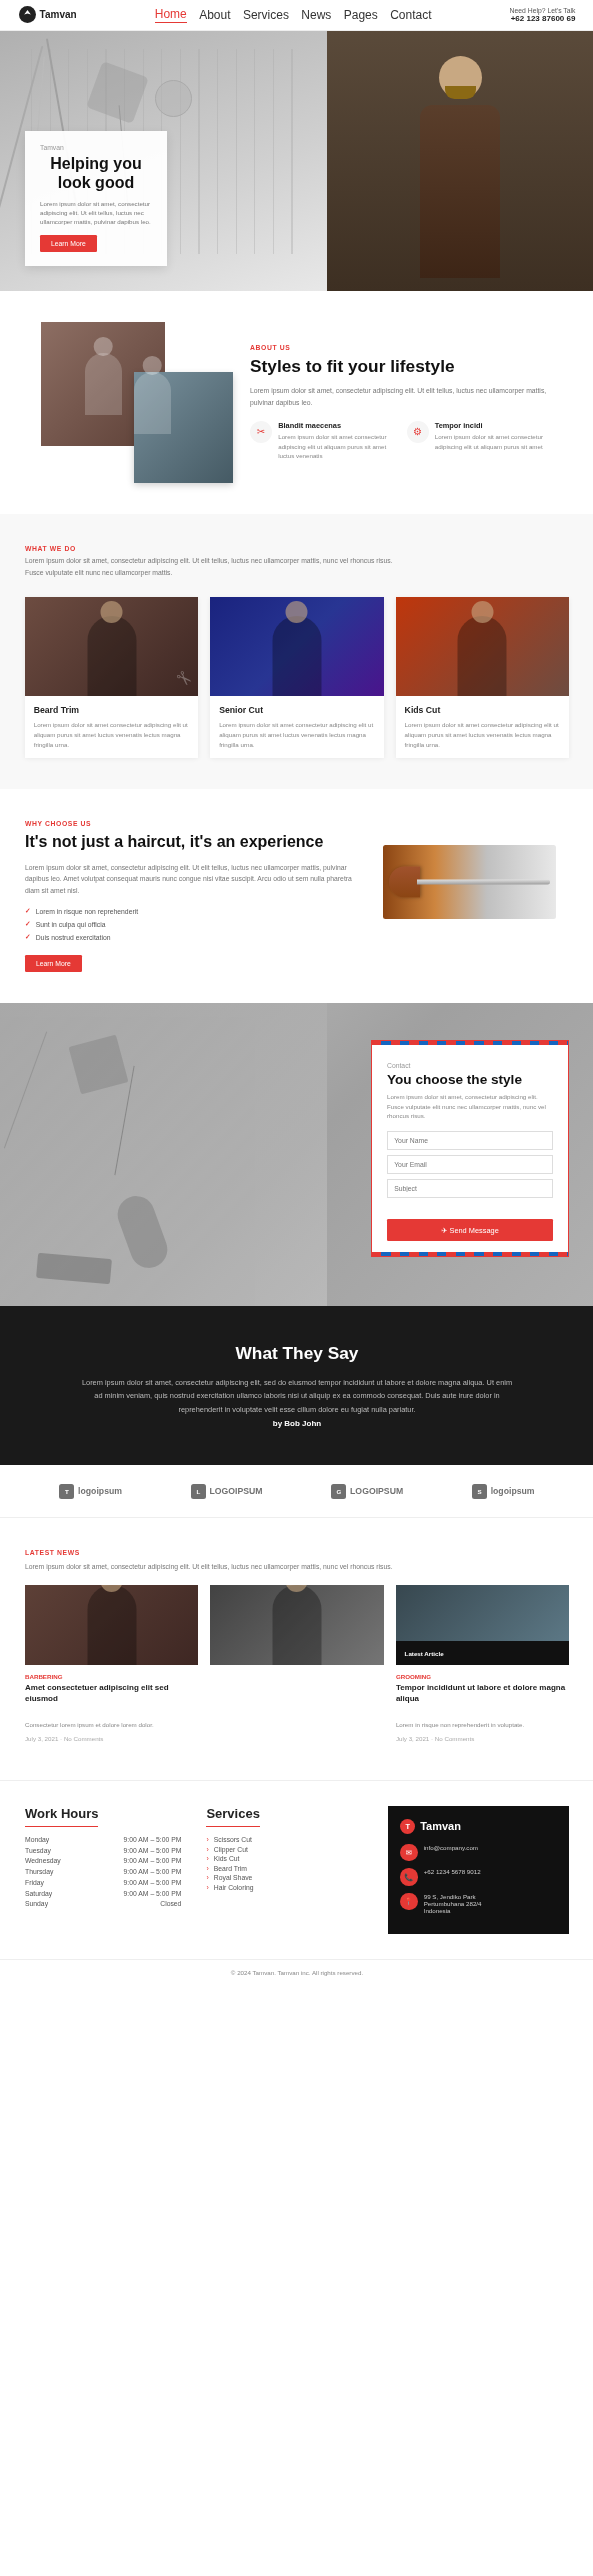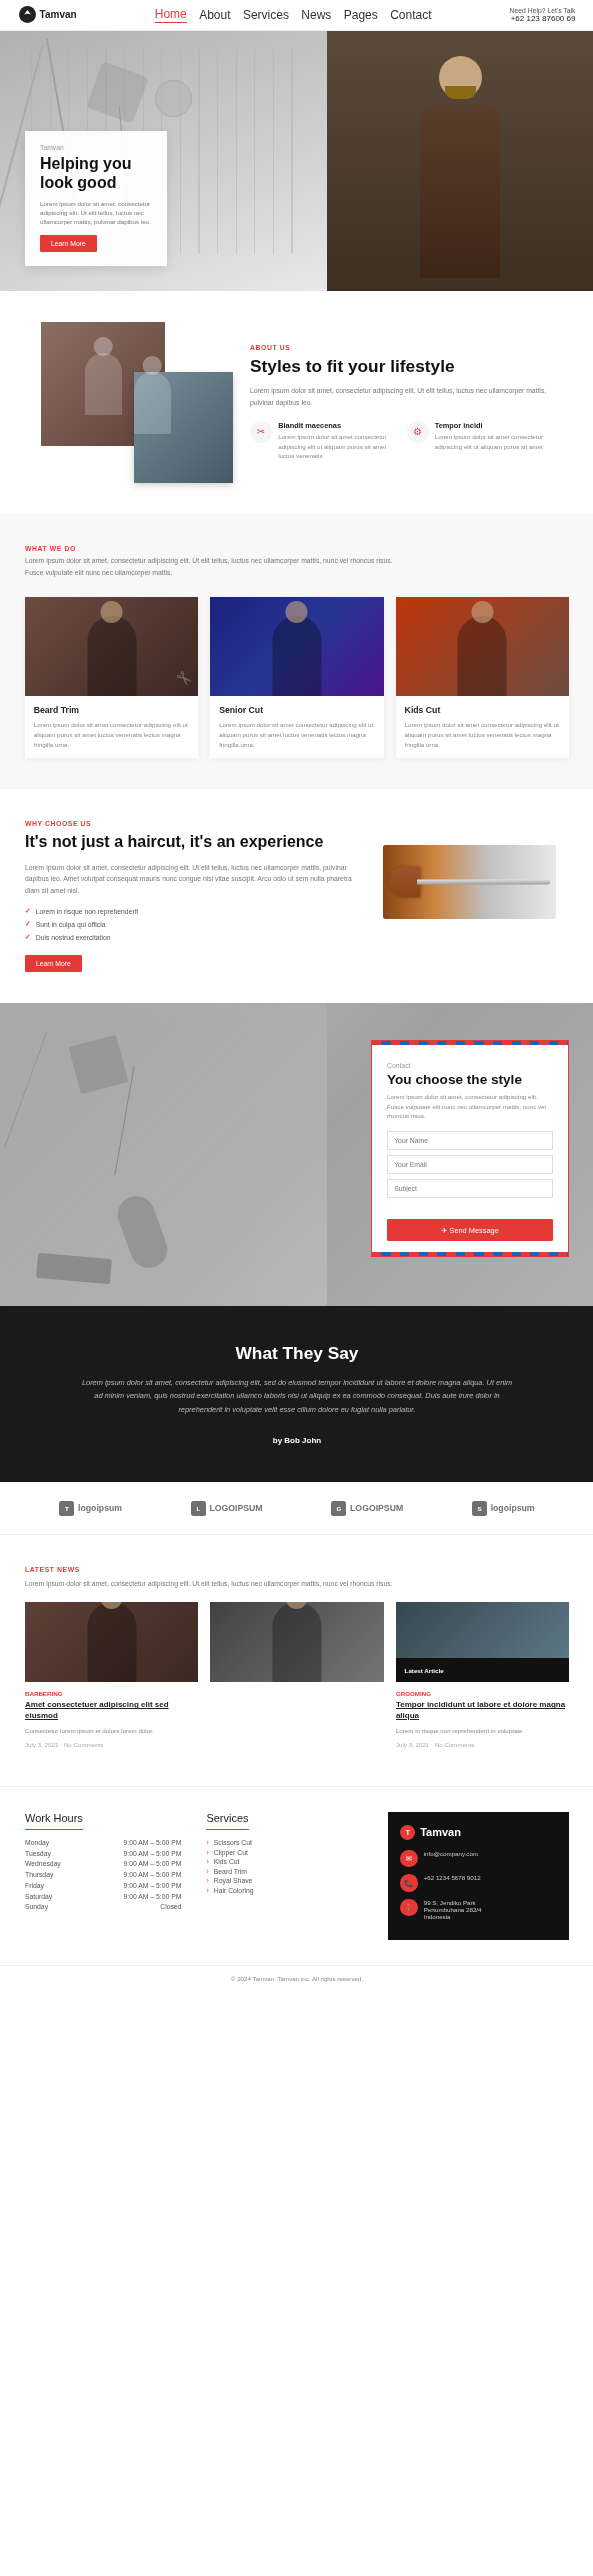--- a/index.html
+++ b/index.html
@@ -11,21 +11,21 @@
       padding: 6.2px 18.6px; background: #fff; border-bottom: 0.6px solid #eee;
       position: sticky; top: 0; z-index: 100;
     }
     .nav-logo { display: flex; align-items: center; gap: 3.7px; font-weight: bold; font-size: 10px; color: #222; }
     .nav-logo .logo-icon { width: 17.3px; height: 17.3px; background: #222; border-radius: 50%; display: flex; align-items: center; justify-content: center; }
     .nav-logo .logo-icon svg { width: 11px; height: 11px; fill: #fff; }
     .nav-links { display: flex; gap: 12.4px; align-items: center; }
     .nav-links a { text-decoration: none; color: #333; font-size: 12px; }
     .nav-links a.active { color: #e53935; border-bottom: 1.2px solid #e53935; padding-bottom: 1.2px; }
     .nav-contact { text-align: right; font-size: 6.8px; color: #555; }
-    .nav-contact .phone { font-weight: normal; font-size: 8px; color: #222; }
+    .nav-contact .phone { font-weight: bold; font-size: 8px; color: #222; }
 
     
     .hero {
       position: relative; height: 260px; background: linear-gradient(135deg, #e0e0e0 0%, #bdbdbd 100%);
       overflow: hidden; display: flex; align-items: flex-end;
     }
     .hero-bg {
       position: absolute; top: 0; left: 0; width: 100%; height: 100%;
       background: repeating-linear-gradient(
         45deg,
@@ -45,21 +45,21 @@
       position: absolute; top: 18.6px; left: 31px; right: 18.6px; bottom: 37px;
       background: repeating-linear-gradient(90deg, #aaa 0px, #aaa 1.2px, transparent 1.2px, transparent 18.6px);
       opacity: 0.4;
     }
     .hero-content {
       position: absolute; bottom: 25px; left: 25px;
       background: rgba(255,255,255,0.95); padding: 13.6px 15px; width: 142px;
       box-shadow: 0 2.5px 9.3px rgba(0,0,0,0.1);
     }
     .hero-tag { font-size: 6.8px; color: #999; margin-bottom: 2.5px; }
-    .hero-title { font-size: 16px; font-weight: bold; line-height: 1.2; color: #111; margin-bottom: 6.2px; }
+    .hero-title { font-size: 16px; font-weight: bold; line-height: 1.2; color: #111; margin-bottom: 6.2px; text-align: center; }
     .hero-desc { font-size: 6.2px; color: #777; line-height: 1.5; margin-bottom: 8.7px; }
     .btn-red {
       background: #e53935; color: #fff; border: none; padding: 5px 11px;
       font-size: 6.8px; cursor: pointer; border-radius: 1.2px; display: inline-block;
     }
     .hero-image {
       position: absolute; right: 0; top: 0; width: 45%; height: 100%;
       background: linear-gradient(180deg, #5a4a3a 0%, #3d2f22 100%);
       display: flex; align-items: center; justify-content: center;
     }
@@ -167,21 +167,21 @@
     }
     .btn-send {
       width: 100%; background: #e53935; color: #fff; border: none;
       padding: 6.2px; font-size: 7.4px; cursor: pointer; border-radius: 1.2px;
       margin-top: 16px;
     }
 
     
     .testimonials { background: #1a1a1a; padding: 37px 25px; text-align: center; }
     .testimonials-title { font-size: 17.3px; font-weight: bold; color: #fff; margin-bottom: 12.4px; }
-    .testimonials-text { font-size: 7.4px; color: #bbb; line-height: 1.8; max-width: 433px; margin: 0 auto 20px; font-style: italic; }
+    .testimonials-text { font-size: 7.4px; color: #bbb; line-height: 1.8; max-width: 433px; margin: 0 auto 3px; }
     .testimonials-author { font-size: 8px; color: #fff; font-weight: bold; }
 
     
     .logos-section { padding: 18.6px 25px; display: flex; justify-content: space-around; align-items: center; border-bottom: 0.6px solid #eee; }
     .logo-item { display: flex; align-items: center; gap: 3.7px; opacity: 0.7; }
     .logo-item span { font-size: 8.7px; font-weight: bold; color: #333; }
     .logo-icon-small { width: 15px; height: 15px; border-radius: 2.5px; background: #333; display: flex; align-items: center; justify-content: center; color: #fff; font-size: 6.2px; font-weight: bold; }
 
     
     .news-section { padding: 31px 25px; }
@@ -189,28 +189,28 @@
     .news-card { overflow: hidden; }
     .news-img {
       height: 80px;
       background: linear-gradient(135deg, #5d4037 0%, #3e2723 100%);
       position: relative;
     }
     .news-img-2 { background: linear-gradient(135deg, #424242 0%, #757575 100%); }
     .news-img-3 { background: linear-gradient(135deg, #37474f 0%, #607d8b 100%); }
     .news-body { padding: 7.4px 0; }
     .news-category { font-size: 6.2px; color: #e53935; font-weight: 600; text-transform: uppercase; margin-bottom: 3.7px; }
-    .news-title { font-size: 8px; font-weight: bold; color: #222; margin-bottom: 5px; line-height: 1.3; text-decoration: underline; }
+    .news-title { font-size: 8px; font-weight: bold; color: #222; margin-bottom: 16px; line-height: 1.3; }
     .news-desc { font-size: 6.2px; color: #888; line-height: 1.6; margin-bottom: 5px; }
     .news-meta { font-size: 6.2px; color: #aaa; }
 
     
     .footer { display: flex; padding: 25px; gap: 25px; border-top: 0.6px solid #eee; background: #fff; }
     .footer-col { flex: 1; }
-    .footer-title { font-size: 11px; font-weight: normal; color: #222; margin-bottom: 8.7px; border-bottom: 1.2px solid #e53935; padding-bottom: 5px; display: inline-block; }
+    .footer-title { font-size: 13px; font-weight: bold; color: #222; margin-bottom: 8.7px; border-bottom: 1.2px solid #e53935; padding-bottom: 5px; display: inline-block; }
     .footer-row { display: flex; justify-content: space-between; font-size: 6.8px; color: #555; margin-bottom: 3.7px; }
     .footer-service-list { list-style: none; }
     .footer-service-list li { font-size: 6.8px; color: #555; margin-bottom: 2.5px; padding-left: 7.4px; position: relative; }
     .footer-service-list li::before { content: '›'; position: absolute; left: 0; color: #e53935; }
     .footer-brand { background: #111; padding: 12.4px; }
     .footer-brand-name { display: flex; align-items: center; gap: 5px; font-size: 11px; font-weight: bold; color: #fff; margin-bottom: 10px; }
     .footer-contact-item { display: flex; align-items: flex-start; gap: 6.2px; margin-bottom: 7.4px; }
     .footer-contact-icon { width: 17.3px; height: 17.3px; border-radius: 50%; background: #e53935; display: flex; align-items: center; justify-content: center; flex-shrink: 0; font-size: 7.4px; color: #fff; }
     .footer-contact-text { font-size: 6.2px; color: #ccc; }
 

